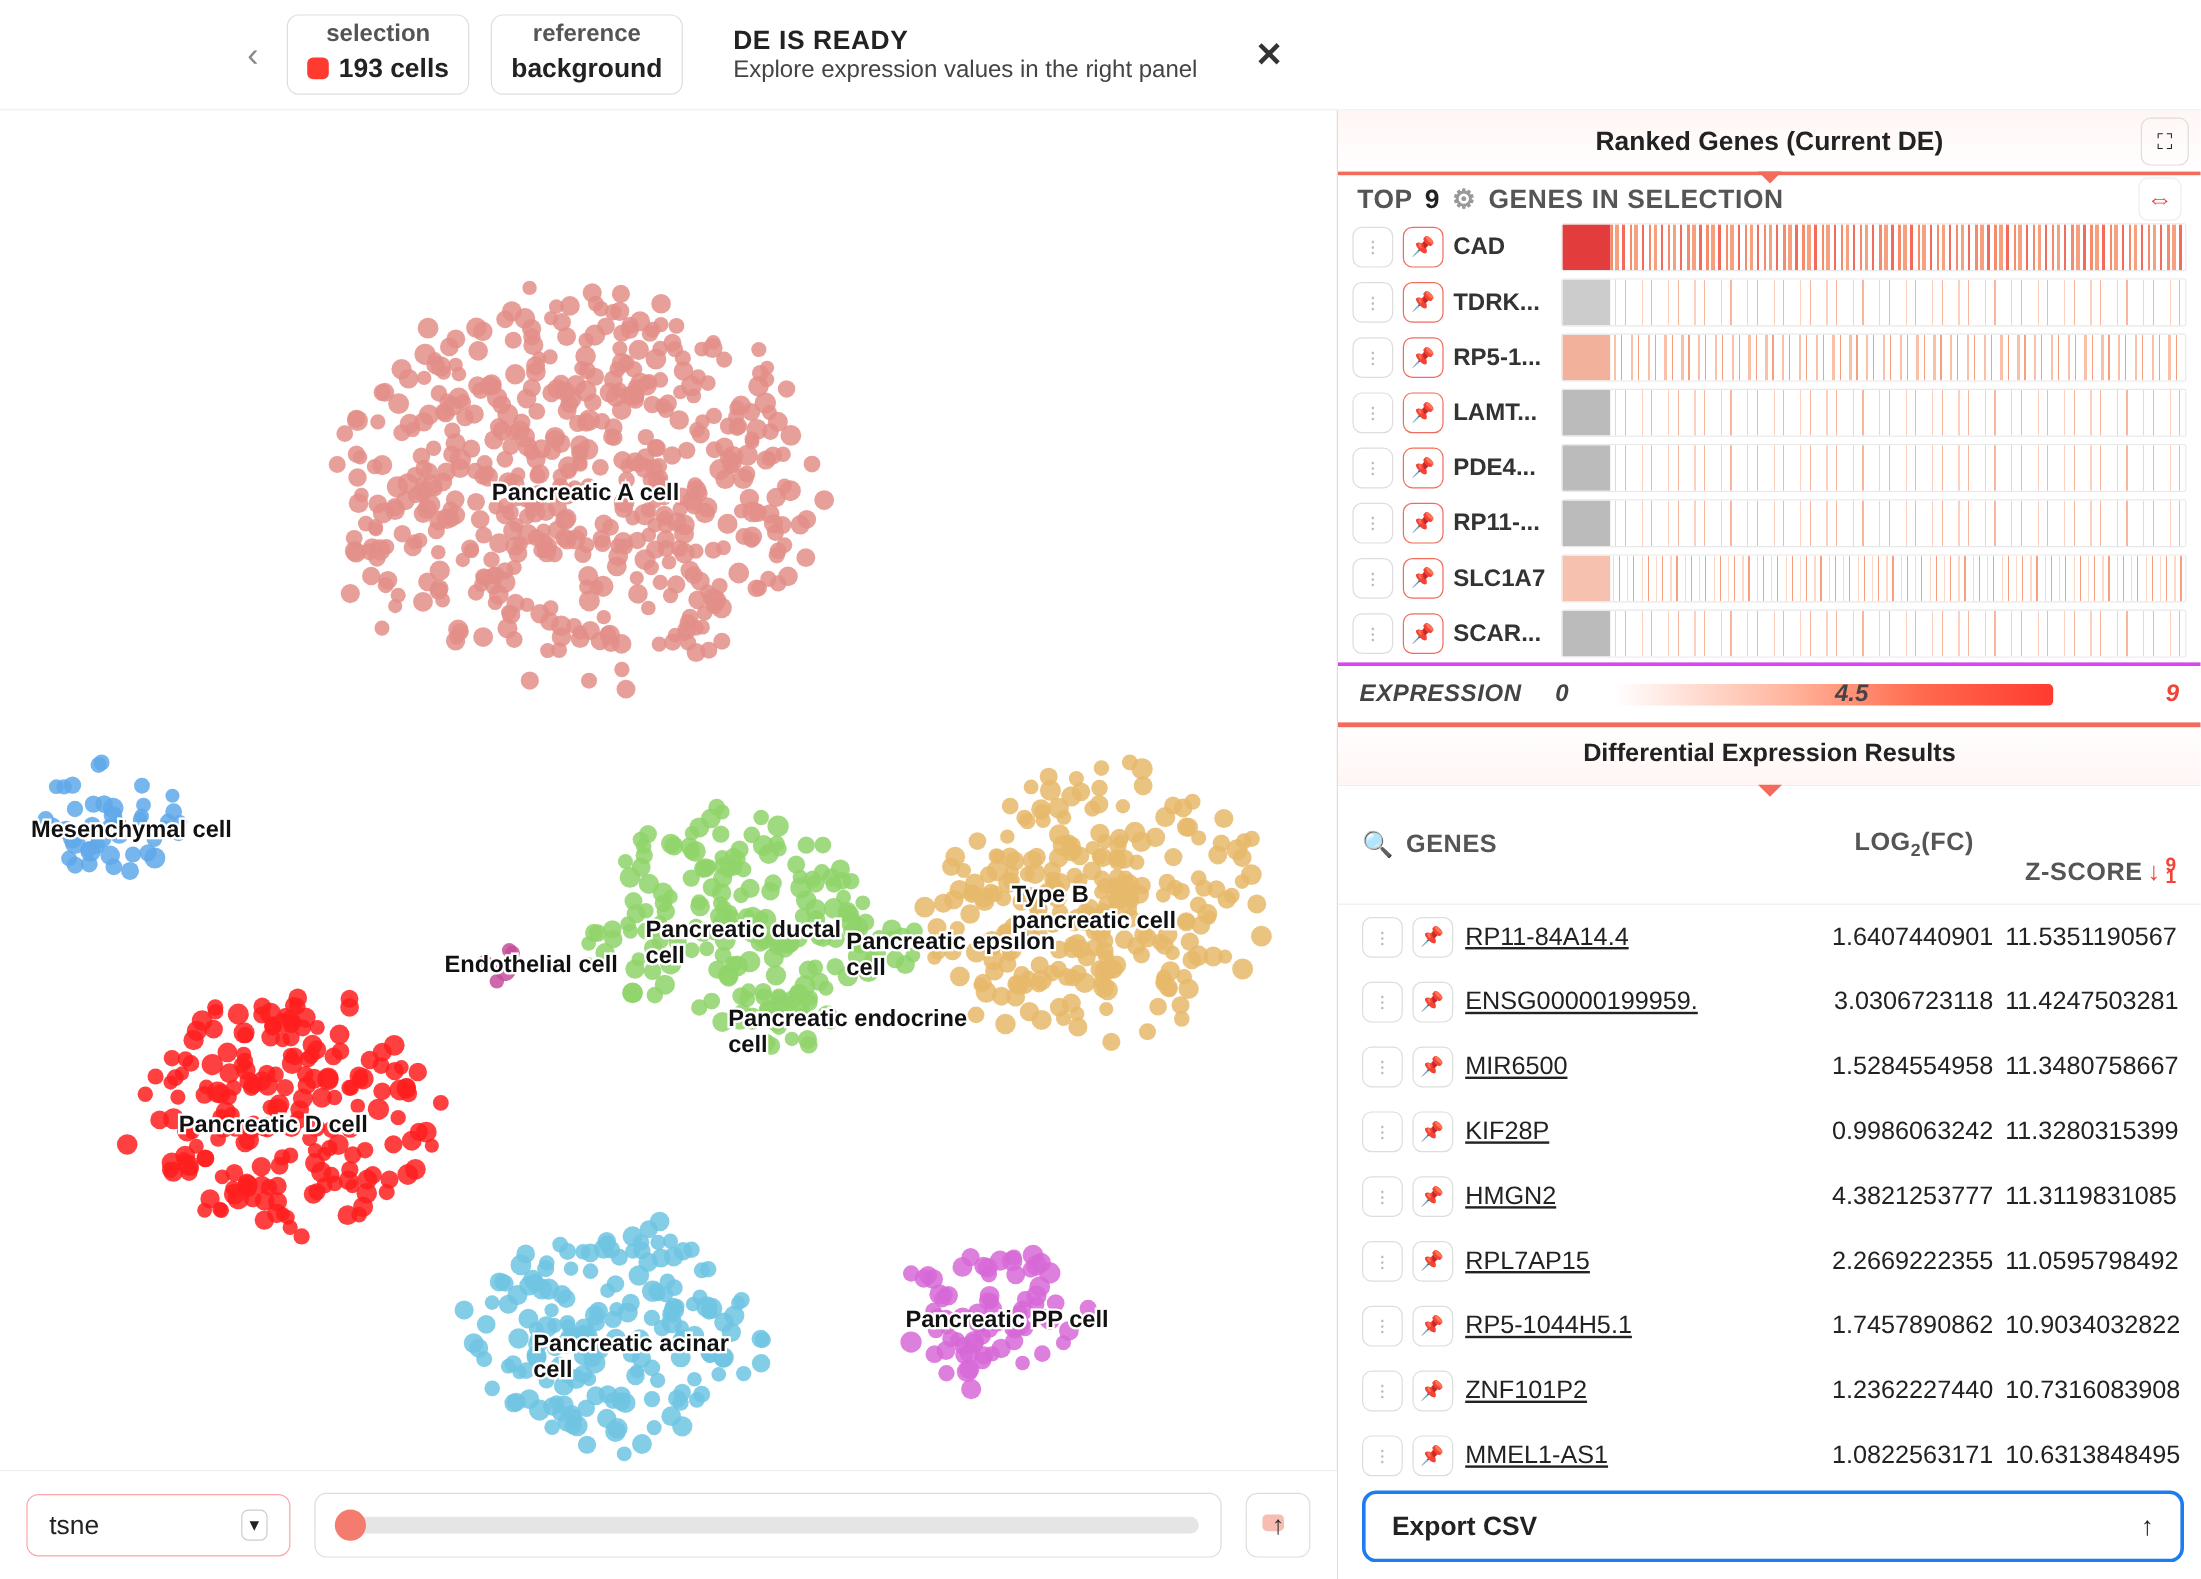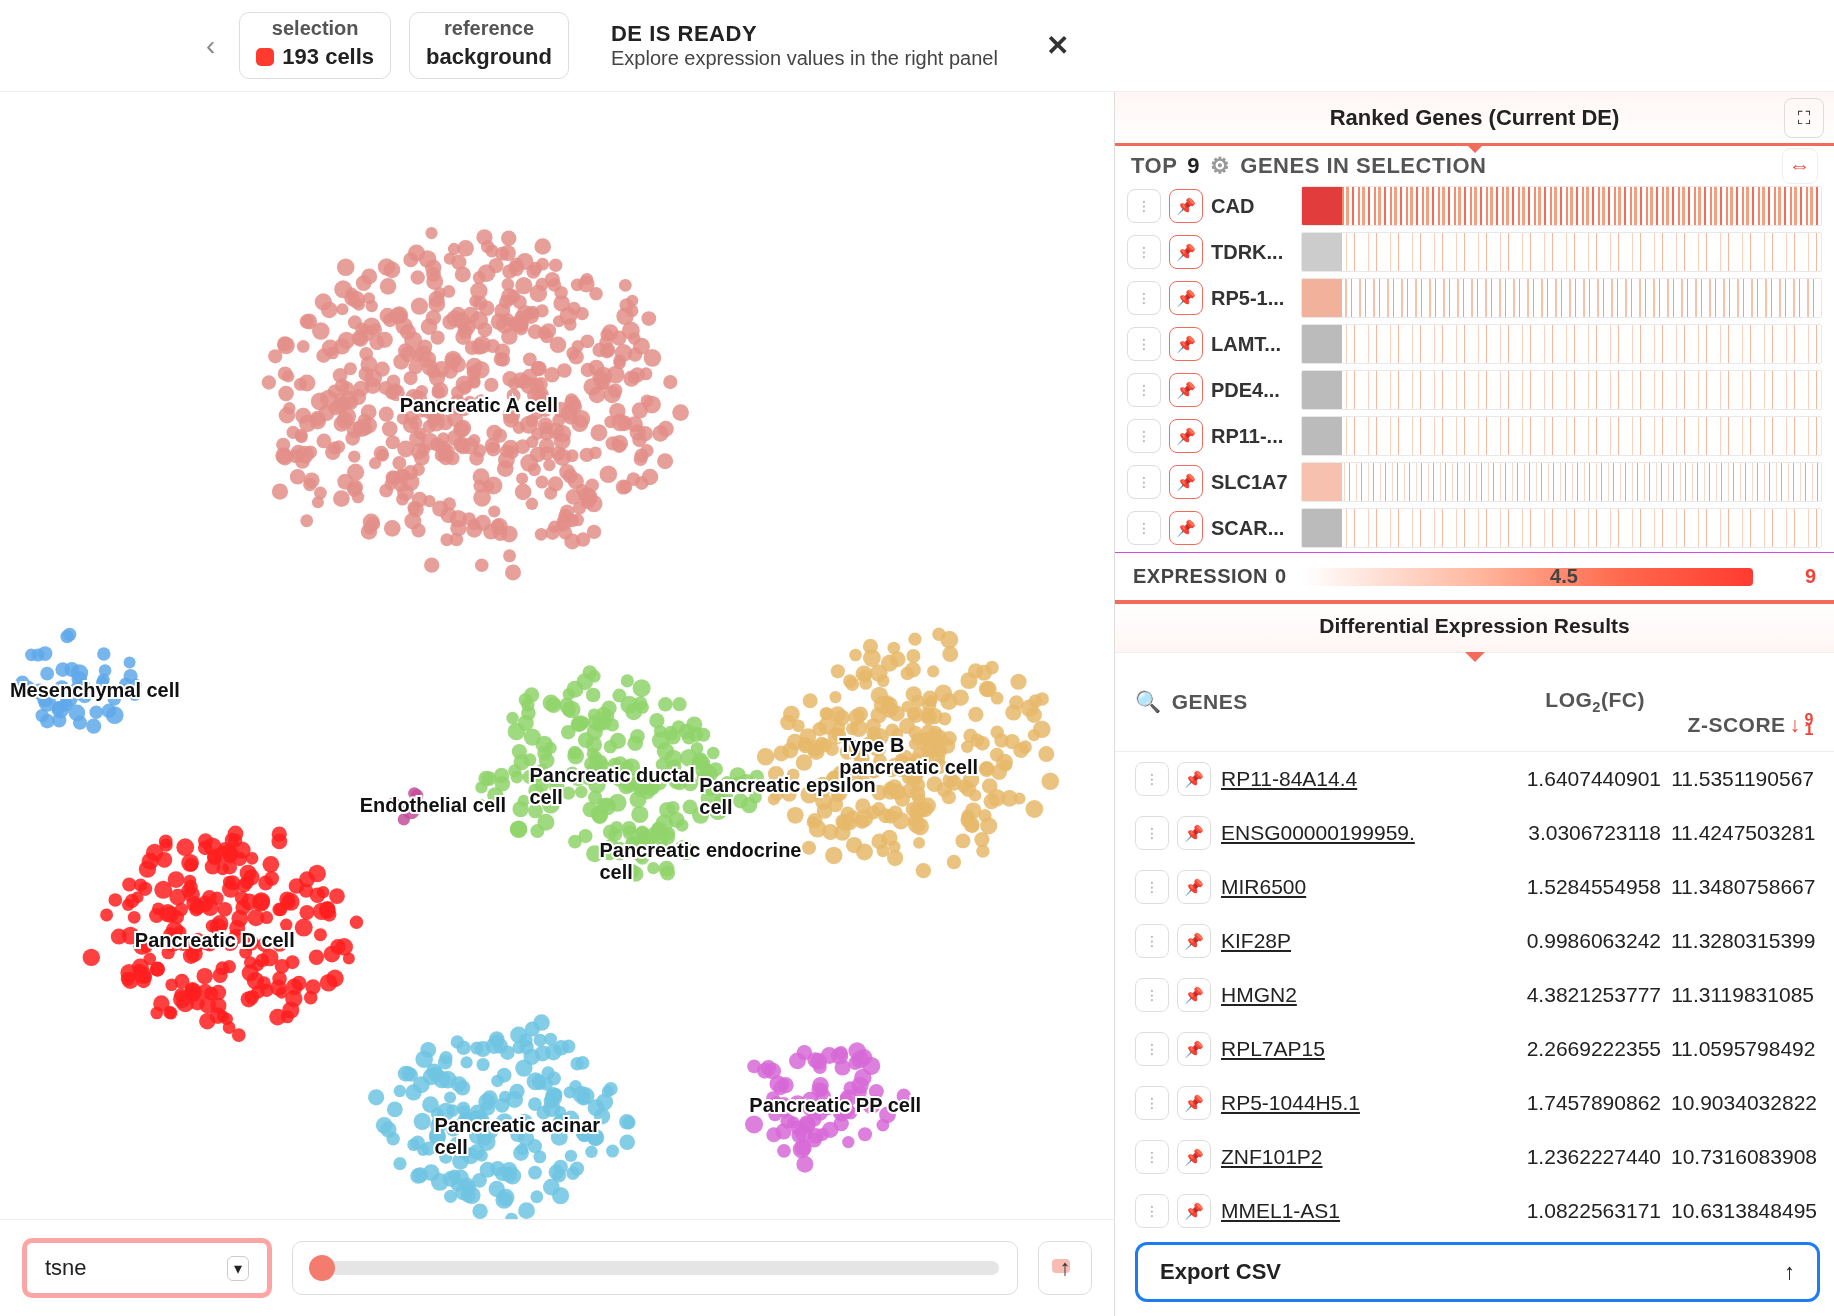--- a/index.html
+++ b/index.html
@@ -44,36 +44,36 @@
   .de-title { font-weight:800; letter-spacing:.5px; font-size:22px;}
   .de-sub   { font-size:20px; color:#444;}
   .close-x { margin-left: 30px; font-size:28px; color:#333; font-weight:700;}
 
   
   .split { display:flex; height: calc(100% - 92px); }
   .left  { flex: 0 0 1115px; position:relative; border-right:1px solid #ddd;}
   .right { flex: 1 1 auto; display:flex; flex-direction:column; overflow:hidden;}
 
   
-  .scatter-wrap { position:absolute; inset:0; }
+  .scatter-wrap { position:absolute; inset:0;margin-left:16px; }
   .scatter-wrap svg { width:100%; height:100%; }
   .cluster-label {
     font-weight:800; font-size:20px; fill:#111;
     paint-order: stroke; stroke:#fff; stroke-width:4px;
   }
 
   
   .left-footer {
     position:absolute; left:0; right:0; bottom:0;
     display:flex; align-items:center; gap:20px;
     padding:18px 22px; background:#fff; border-top:1px solid #eee;
   }
   .combo {
-    border:5px solid #fca5a5; border-radius:10px;
-    padding:12px 18px; font-size:22px; width:250px;
+    border:1px solid #fca5a5; border-radius:10px;
+    padding:12px 18px; font-size:22px; width:220px;
     display:flex; align-items:center; justify-content:space-between;
   }
   .slider-box {
     flex:1; border:1px solid #ddd; border-radius:10px;
     height:54px; display:flex; align-items:center; padding:0 18px;
   }
   .slider-track { height:14px; background:#e5e5e5; border-radius:7px; flex:1; position:relative;}
   .slider-thumb {
     width:26px; height:26px; border-radius:50%; background:#f47c6e;
     position:absolute; left:0; top:50%; transform:translate(-2px,-50%);
@@ -137,22 +137,22 @@
   .heat-cell { flex:1; }
   .heat-row-r:first-child .heat-cell { background: repeating-linear-gradient(90deg,#f58b6a 0 2px,#fff 2px 4px,#f7a07f 4px 7px,#fff 7px 10px,#f26b5b 10px 12px,#fff 12px 16px);}
   .heat-row-r .heat-cell { background: repeating-linear-gradient(90deg,#fff 0 4px,#fbd0bf 4px 5px,#fff 5px 12px,#f8b79c 12px 13px,#fff 13px 22px);}
   .heat-row-r.i2 .sel-strip{background:#ccc;}
   .heat-row-r.i3 .sel-strip{background:#f2b19b;}
   .heat-row-r.i7 .sel-strip{background:#f6c1af;}
   .heat-row-r.i3 .heat-cell{background:repeating-linear-gradient(90deg,#fff 0 3px,#f9c2a8 3px 5px,#fff 5px 9px,#f7a07f 9px 10px,#fff 10px 14px);}
   .heat-row-r.i7 .heat-cell{background:repeating-linear-gradient(90deg,#fff 0 2px,#fbd9c8 2px 3px,#fff 3px 7px,#f7a07f 7px 8px,#fff 8px 12px);}
 
   .expr-legend {
-    display:flex; align-items:center; gap:7px; padding:12px 18px;
-    font-size:20px; color:#444; border-top:1px solid #d946ef;
+    display:flex; align-items:center; gap:28px; padding:12px 18px;
+    font-size:20px; color:#444; border-top:3px solid #d946ef;font-style:italic;
   }
   .expr-legend .grad {
     flex:1; height:18px; border-radius:4px;
     background: linear-gradient(90deg,#fff,#ffb59c 40%,#ff6a4d 70%,#ff3b30);
     margin:0 10px;
   }
   .expr-legend .tick { font-weight:700; }
   .expr-legend .end  { color:#f04438; font-weight:800;}
 
   .tabs { display:flex; border-bottom:1px solid #eee;}

